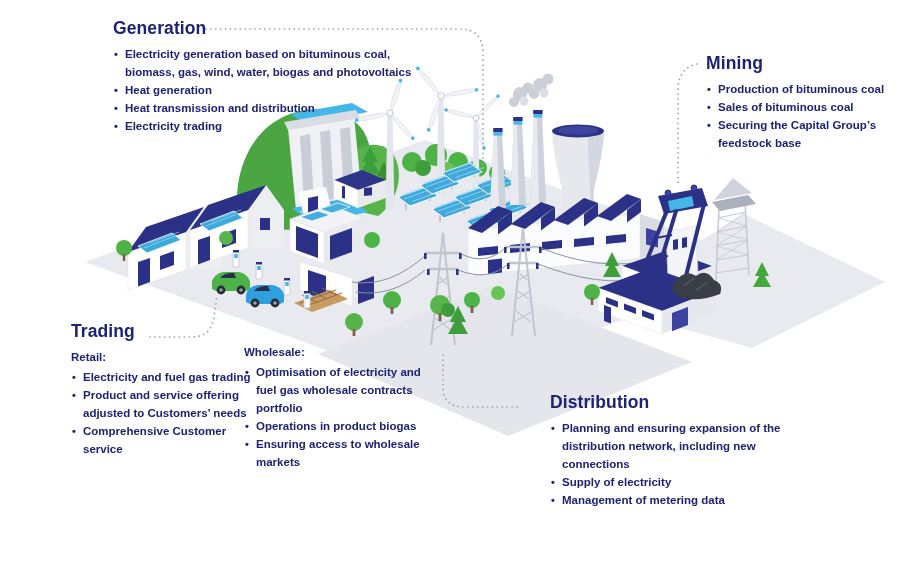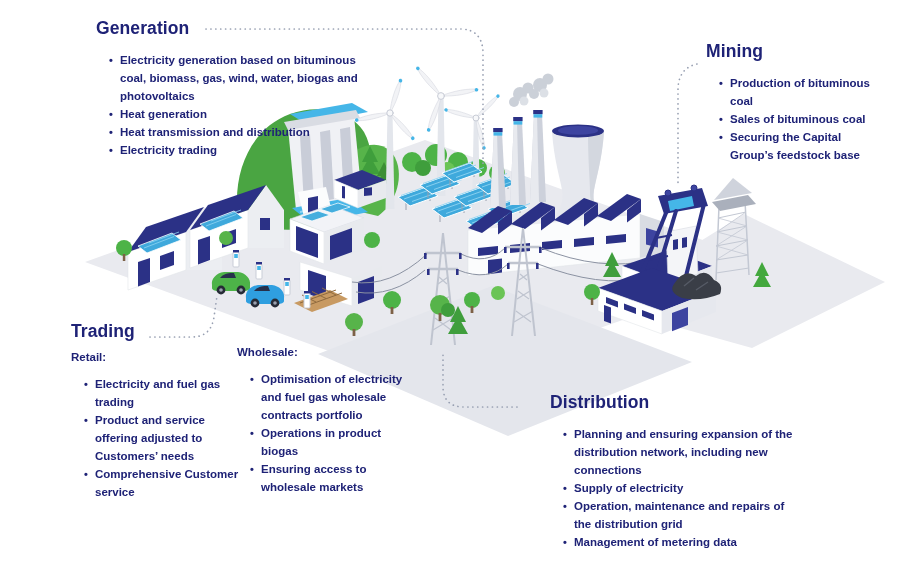--- a/index.html
+++ b/index.html
@@ -7,33 +7,33 @@
     position:relative;width:900px;height:563px;background:#ffffff;overflow:hidden;
     font-family:"Liberation Sans", sans-serif;color:#1e2276;
   }
   .canvas svg{position:absolute;left:0;top:0;}
   .block{position:absolute;}
   .block h2{
     margin:0 0 6px 0;font-size:17.5px;line-height:22px;font-weight:700;
     letter-spacing:.1px;color:#1e2276;
   }
   .block .sub{font-size:11.5px;font-weight:700;margin:0 0 5px 0;}
-  .block ul{margin:12px;padding:0;list-style:none;}
+  .block ul{margin:0;padding:0;list-style:none;}
   .block li{
     position:relative;padding-left:12px;font-size:11.5px;line-height:18px;
     font-weight:700;color:#1e2276;
   }
   .block li::before{
     content:"\2022";position:absolute;left:1px;top:0;font-size:11px;color:#1e2276;
   }
-  .gen{left:96px;top:17px;width:300px;}
-  .min{left:706px;top:40px;width:186px;}
+  .gen{left:113px;top:17px;width:300px;}
+  .min{left:706px;top:52px;width:186px;}
   .tra{left:71px;top:320px;width:180px;}
   .tra .sub{margin-top:9px;}
-  .who{left:237px;top:346px;width:180px;}
+  .who{left:244px;top:346px;width:180px;}
   .dis{left:550px;top:391px;width:260px;}
 </style>
 </head>
 <body>
 
 <div class="canvas">
 
 <svg width="900" height="563" viewBox="0 0 900 563">
 
   <g>
@@ -479,18 +479,17 @@
     <li>Operations in product biogas</li>
     <li>Ensuring access to wholesale markets</li>
   </ul>
 </section>
 
 <section class="block dis">
   <h2>Distribution</h2>
   <ul>
     <li>Planning and ensuring expansion of the distribution network, including new connections</li>
     <li>Supply of electricity</li>
-    <li>Operation, maintenance and repairs of the distribution grid</li>
     <li>Management of metering data</li>
   </ul>
 </section>
 
 </div>
 
 </body></html>

